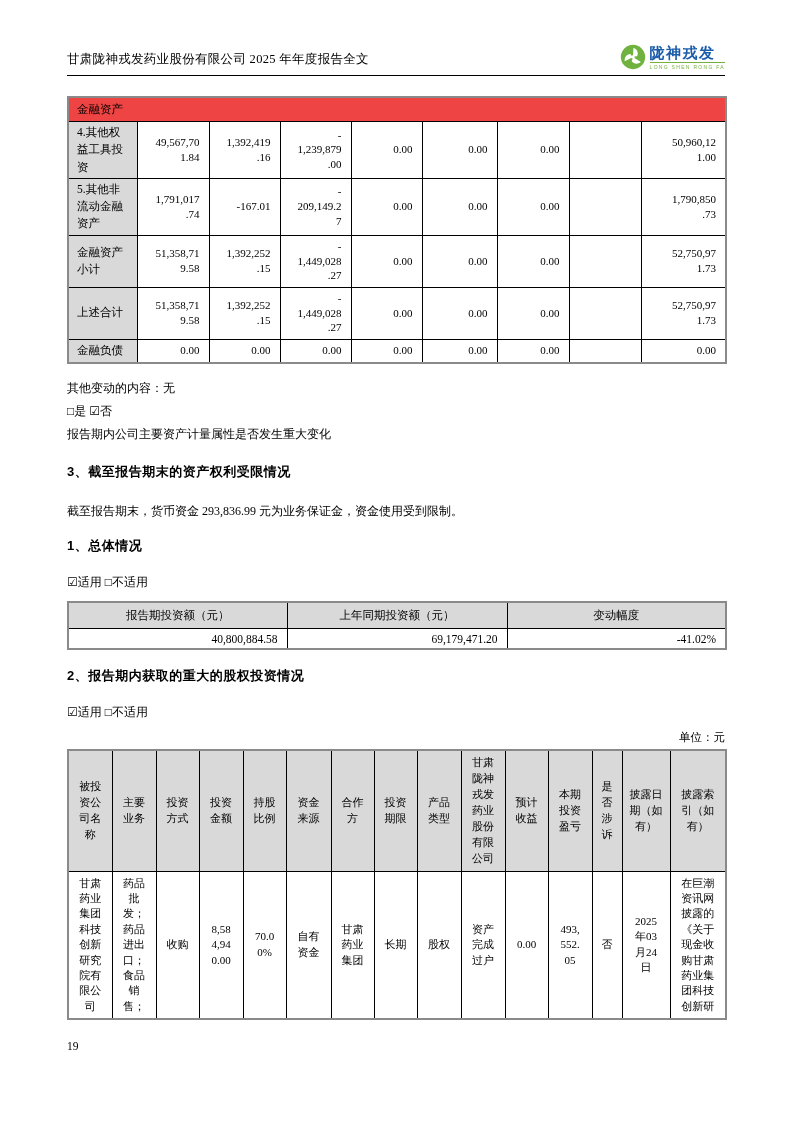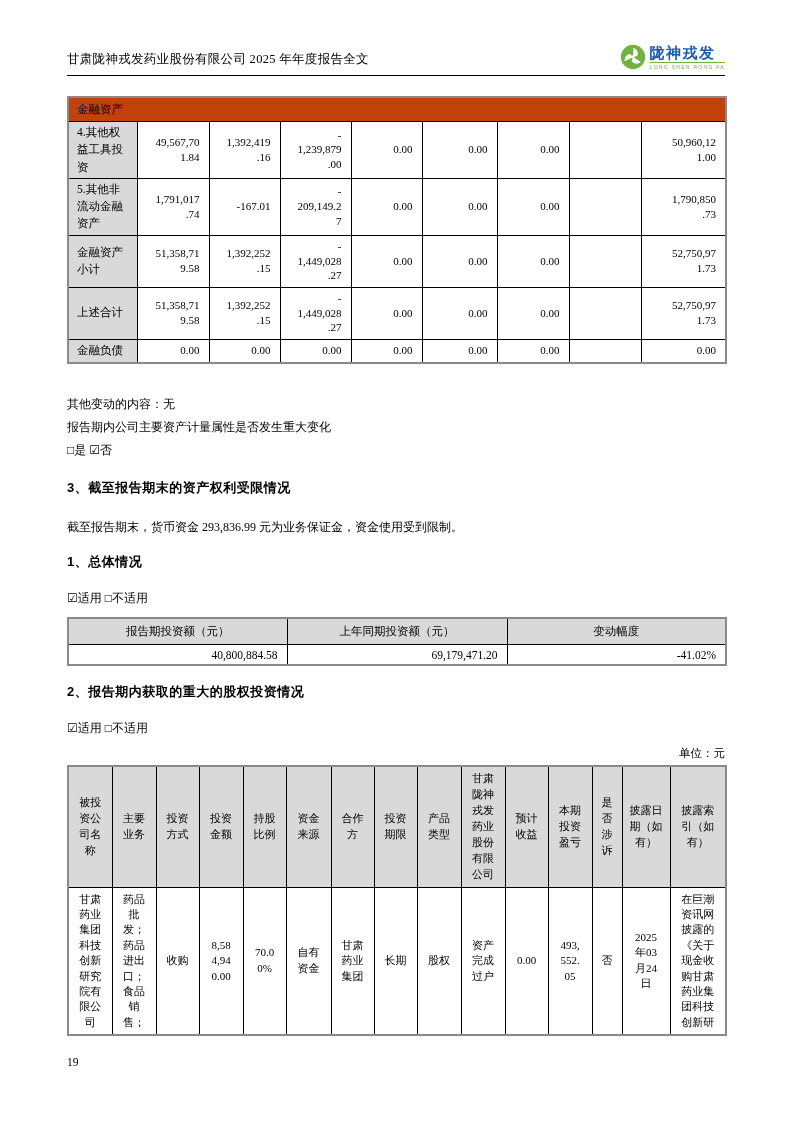--- a/index.html
+++ b/index.html
@@ -21,28 +21,28 @@
     border-top:1.5px solid #76b043; padding-top:1px; font-family:"Liberation Sans",sans-serif; }
 
   
   table { border-collapse:collapse; width:658px; table-layout:fixed; }
   td,th { border:1px solid #000; overflow:hidden; }
   table { border:2px solid #8a8a8a; }
 
   
   .t1 { margin-top:20px; }
   .t1 td { font-size:11px; vertical-align:middle; }
-  .t1 .ghead { background:#c2410c; text-align:left; padding:3px 8px; height:17px; font-size:11.5px; }
+  .t1 .ghead { background:#ef4444; text-align:left; padding:3px 8px; height:17px; font-size:11.5px; }
   .t1 .lbl { background:#d9d9d9; padding:2px 9px 2px 8px; font-size:11.5px; line-height:1.5; text-align:left; }
   .t1 .num { text-align:right; padding:2px 9px 2px 3px; white-space:pre-line; line-height:1.35; }
   .t1 tr.tall { height:52px; }
   .t1 tr.short { height:24px; }
 
   
-  .notes { margin-top:29px; }
+  .notes { margin-top:13px; }
   .note { font-size:12px; line-height:23px; }
   .h-sub { font-size:13px; font-weight:bold; margin-top:17px;
     font-family:"Liberation Sans",sans-serif; letter-spacing:0.5px; }
   .bodytext { font-size:12px; margin-top:22px; }
   .h-main { font-size:15.5px; font-weight:bold; margin-top:26px;
     font-family:"Liberation Sans",sans-serif; letter-spacing:0.5px; }
   .applicable { font-size:12px; margin-top:19px; }
   .unit-line { font-size:11.5px; margin-top:9px; text-align:right; }
 
   
@@ -174,22 +174,22 @@
         <td class="num">0.00</td>
         <td class="num">0.00</td>
         <td class="num"></td>
         <td class="num">0.00</td>
       </tr>
     </tbody>
       </table>
 
     <div class="notes">
       <div class="note">其他变动的内容：无</div>
+      <div class="note">□是 ☑否</div>
       <div class="note">报告期内公司主要资产计量属性是否发生重大变化</div>
-      <div class="note">□是 ☑否</div>
     </div>
 
     <div class="h-sub">3、截至报告期末的资产权利受限情况</div>
     <div class="bodytext">截至报告期末，货币资金 293,836.99 元为业务保证金，资金使用受到限制。</div>
 
 
     <div class="h-sub">1、总体情况</div>
     <div class="applicable">☑适用 □不适用</div>
 
     <table class="t2">

